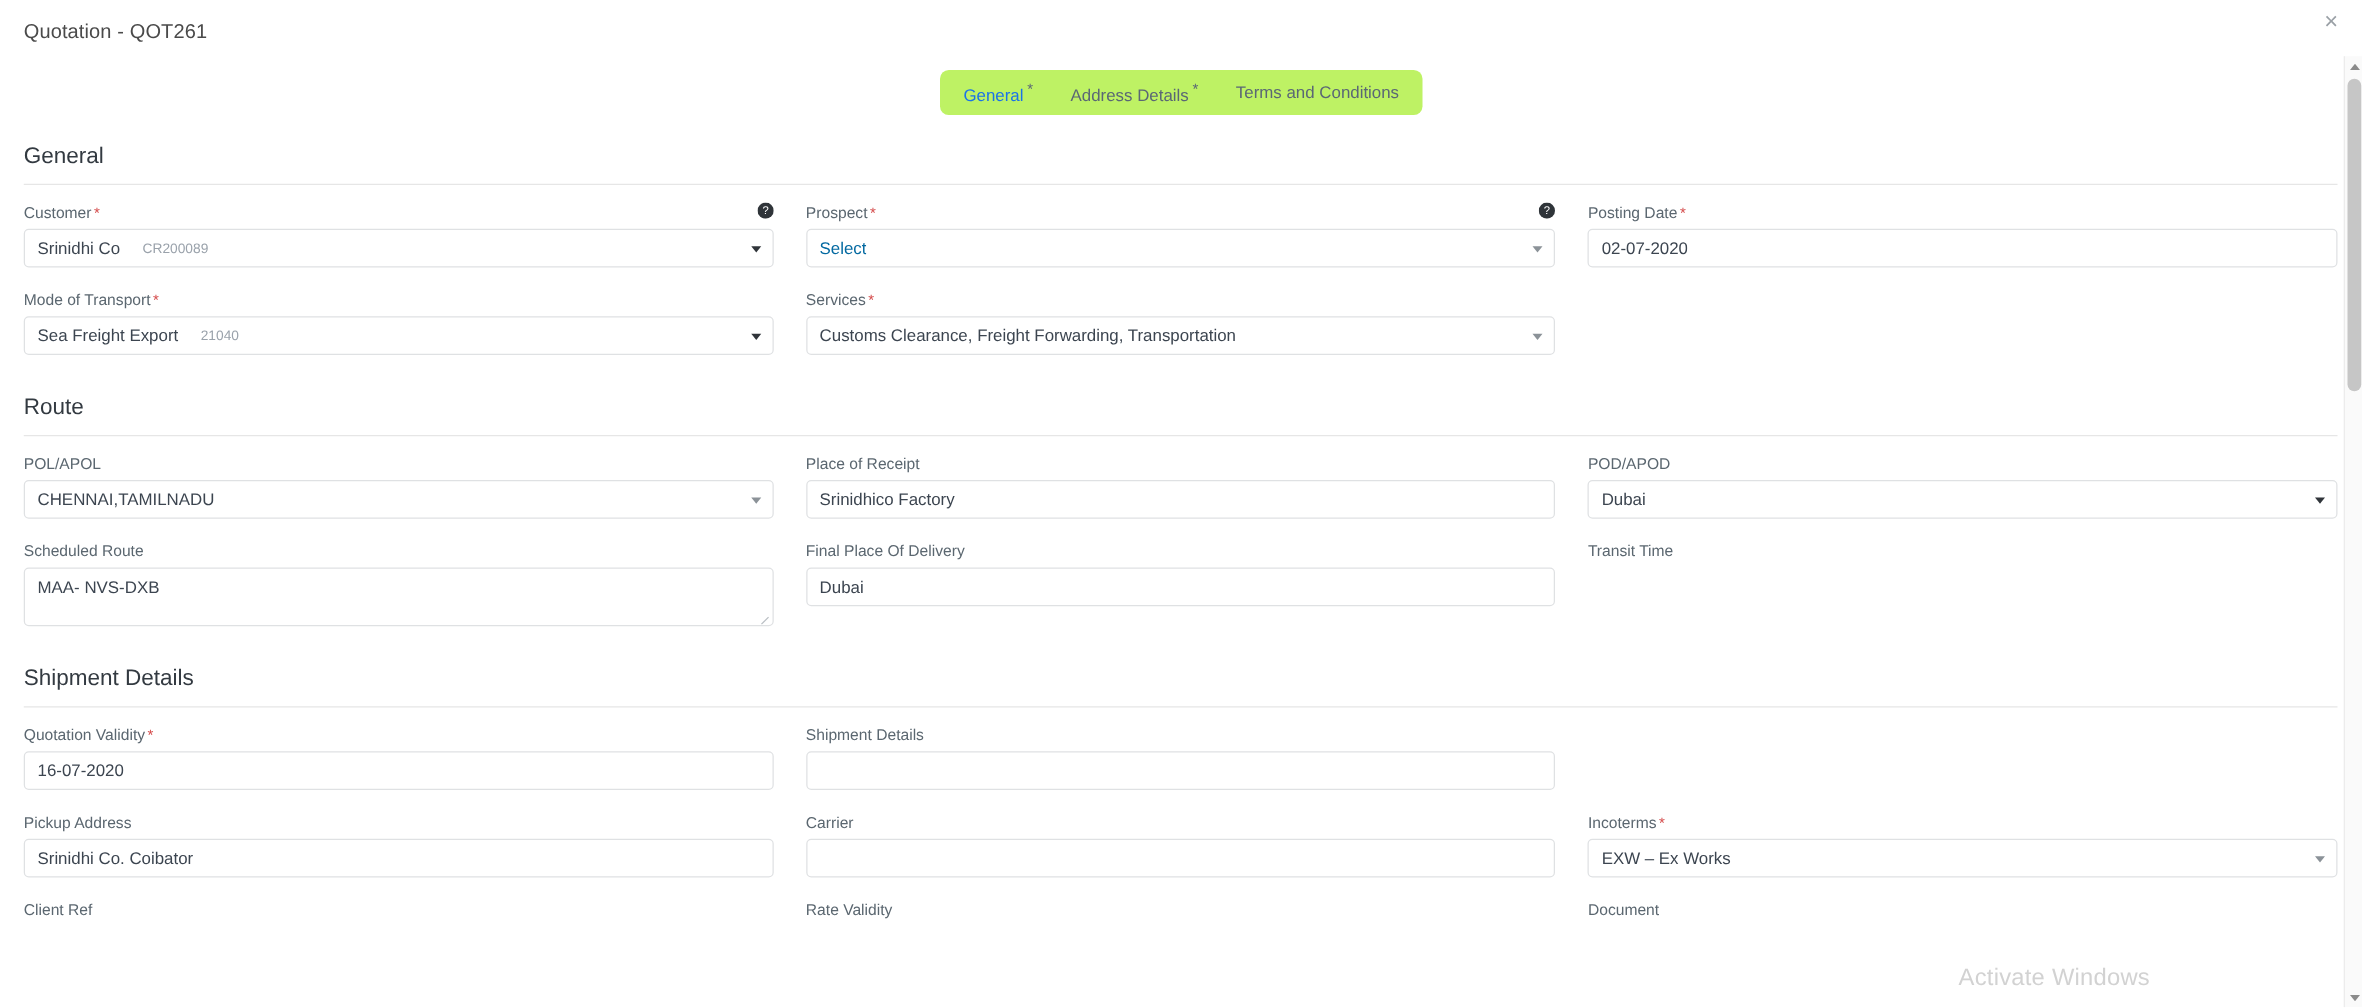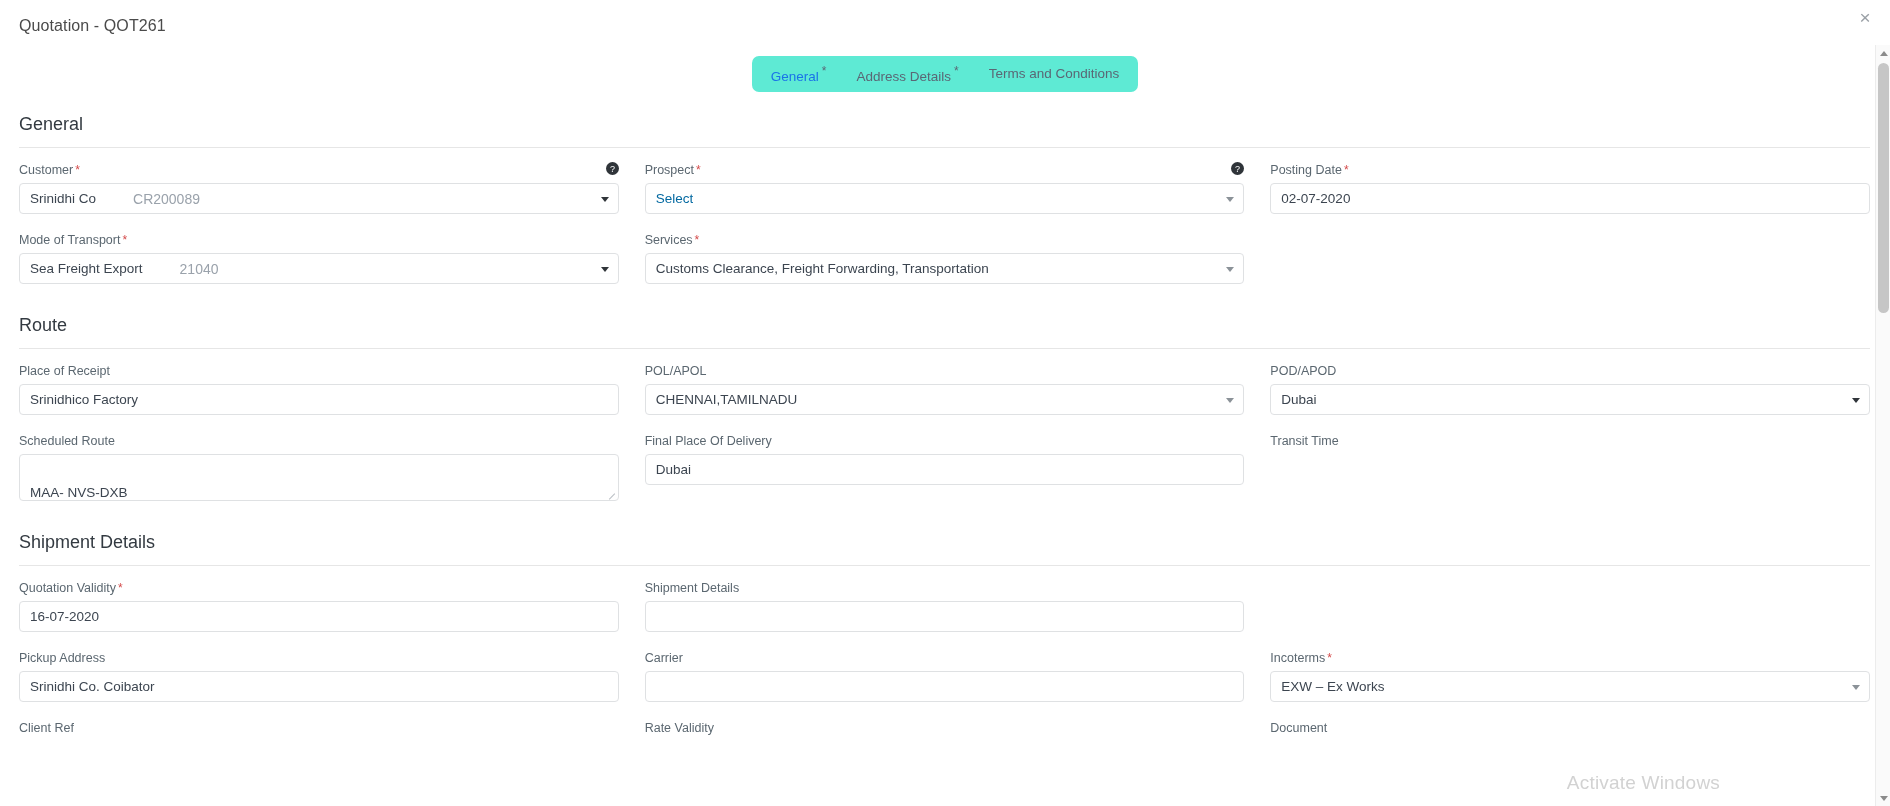--- a/index.html
+++ b/index.html
@@ -46,21 +46,21 @@
 
   
   .tabs-wrap {
     display: flex;
     justify-content: center;
     margin-top: 8px;
   }
   .tabs {
     display: flex;
     align-items: center;
-    background: #5eead4;
+    background: #bef264;
     border-radius: 7px;
     padding: 0 4px;
     height: 36px;
   }
   .tab {
     font-size: 13.5px;
     color: #5a6775;
     padding: 0 15px;
     line-height: 36px;
     white-space: nowrap;
@@ -128,44 +128,43 @@
     border: 1px solid #dfe1e3;
     border-radius: 4px;
     background: #fff;
     display: flex;
     align-items: center;
     padding: 0 10px;
     font-size: 13.5px;
     color: #3c4550;
     overflow: hidden;
     white-space: nowrap;
-    gap: 32px;
   }
   .control.select { padding-right: 26px; cursor: pointer; }
   .control .value { overflow: hidden; text-overflow: ellipsis; }
   .control .sub {
     color: #9aa2ab;
-    font-size: 14px;
-    margin-left: 5px;
+    font-size: 11px;
+    margin-left: 18px;
   }
   .control .placeholder { color: #0369a1; }
   .caret {
     position: absolute;
     right: 9px; top: 50%;
     margin-top: -2px;
     width: 0; height: 0;
     border-left: 4px solid transparent;
     border-right: 4px solid transparent;
     border-top: 5px solid #30353a;
   }
   .caret.light { border-top-color: #8b9298; }
 
   .textarea {
     height: 47px;
-    align-items: flex-end;
+    align-items: flex-start;
     padding-top: 7px;
     position: relative;
   }
   .resize-grip {
     position: absolute;
     right: 1px; bottom: 1px;
     width: 10px; height: 10px;
     cursor: nwse-resize;
   }
   .resize-grip:after {
@@ -326,31 +325,31 @@
       </div>
 
       <div class="field"></div>
     </div>
 
     <div class="section-title">Route</div>
     <hr class="section-rule">
 
     <div class="grid">
       <div class="field">
-        <label class="field-label">Place of Receipt</label>
-        <div class="control">
-          <span class="value">Srinidhico Factory</span>
-        </div>
-      </div>
-
-      <div class="field">
         <label class="field-label">POL/APOL</label>
         <div class="control select">
           <span class="value">CHENNAI,TAMILNADU</span>
           <i class="caret light"></i>
+        </div>
+      </div>
+
+      <div class="field">
+        <label class="field-label">Place of Receipt</label>
+        <div class="control">
+          <span class="value">Srinidhico Factory</span>
         </div>
       </div>
 
       <div class="field">
         <label class="field-label">POD/APOD</label>
         <div class="control select">
           <span class="value">Dubai</span>
           <i class="caret"></i>
         </div>
       </div>

